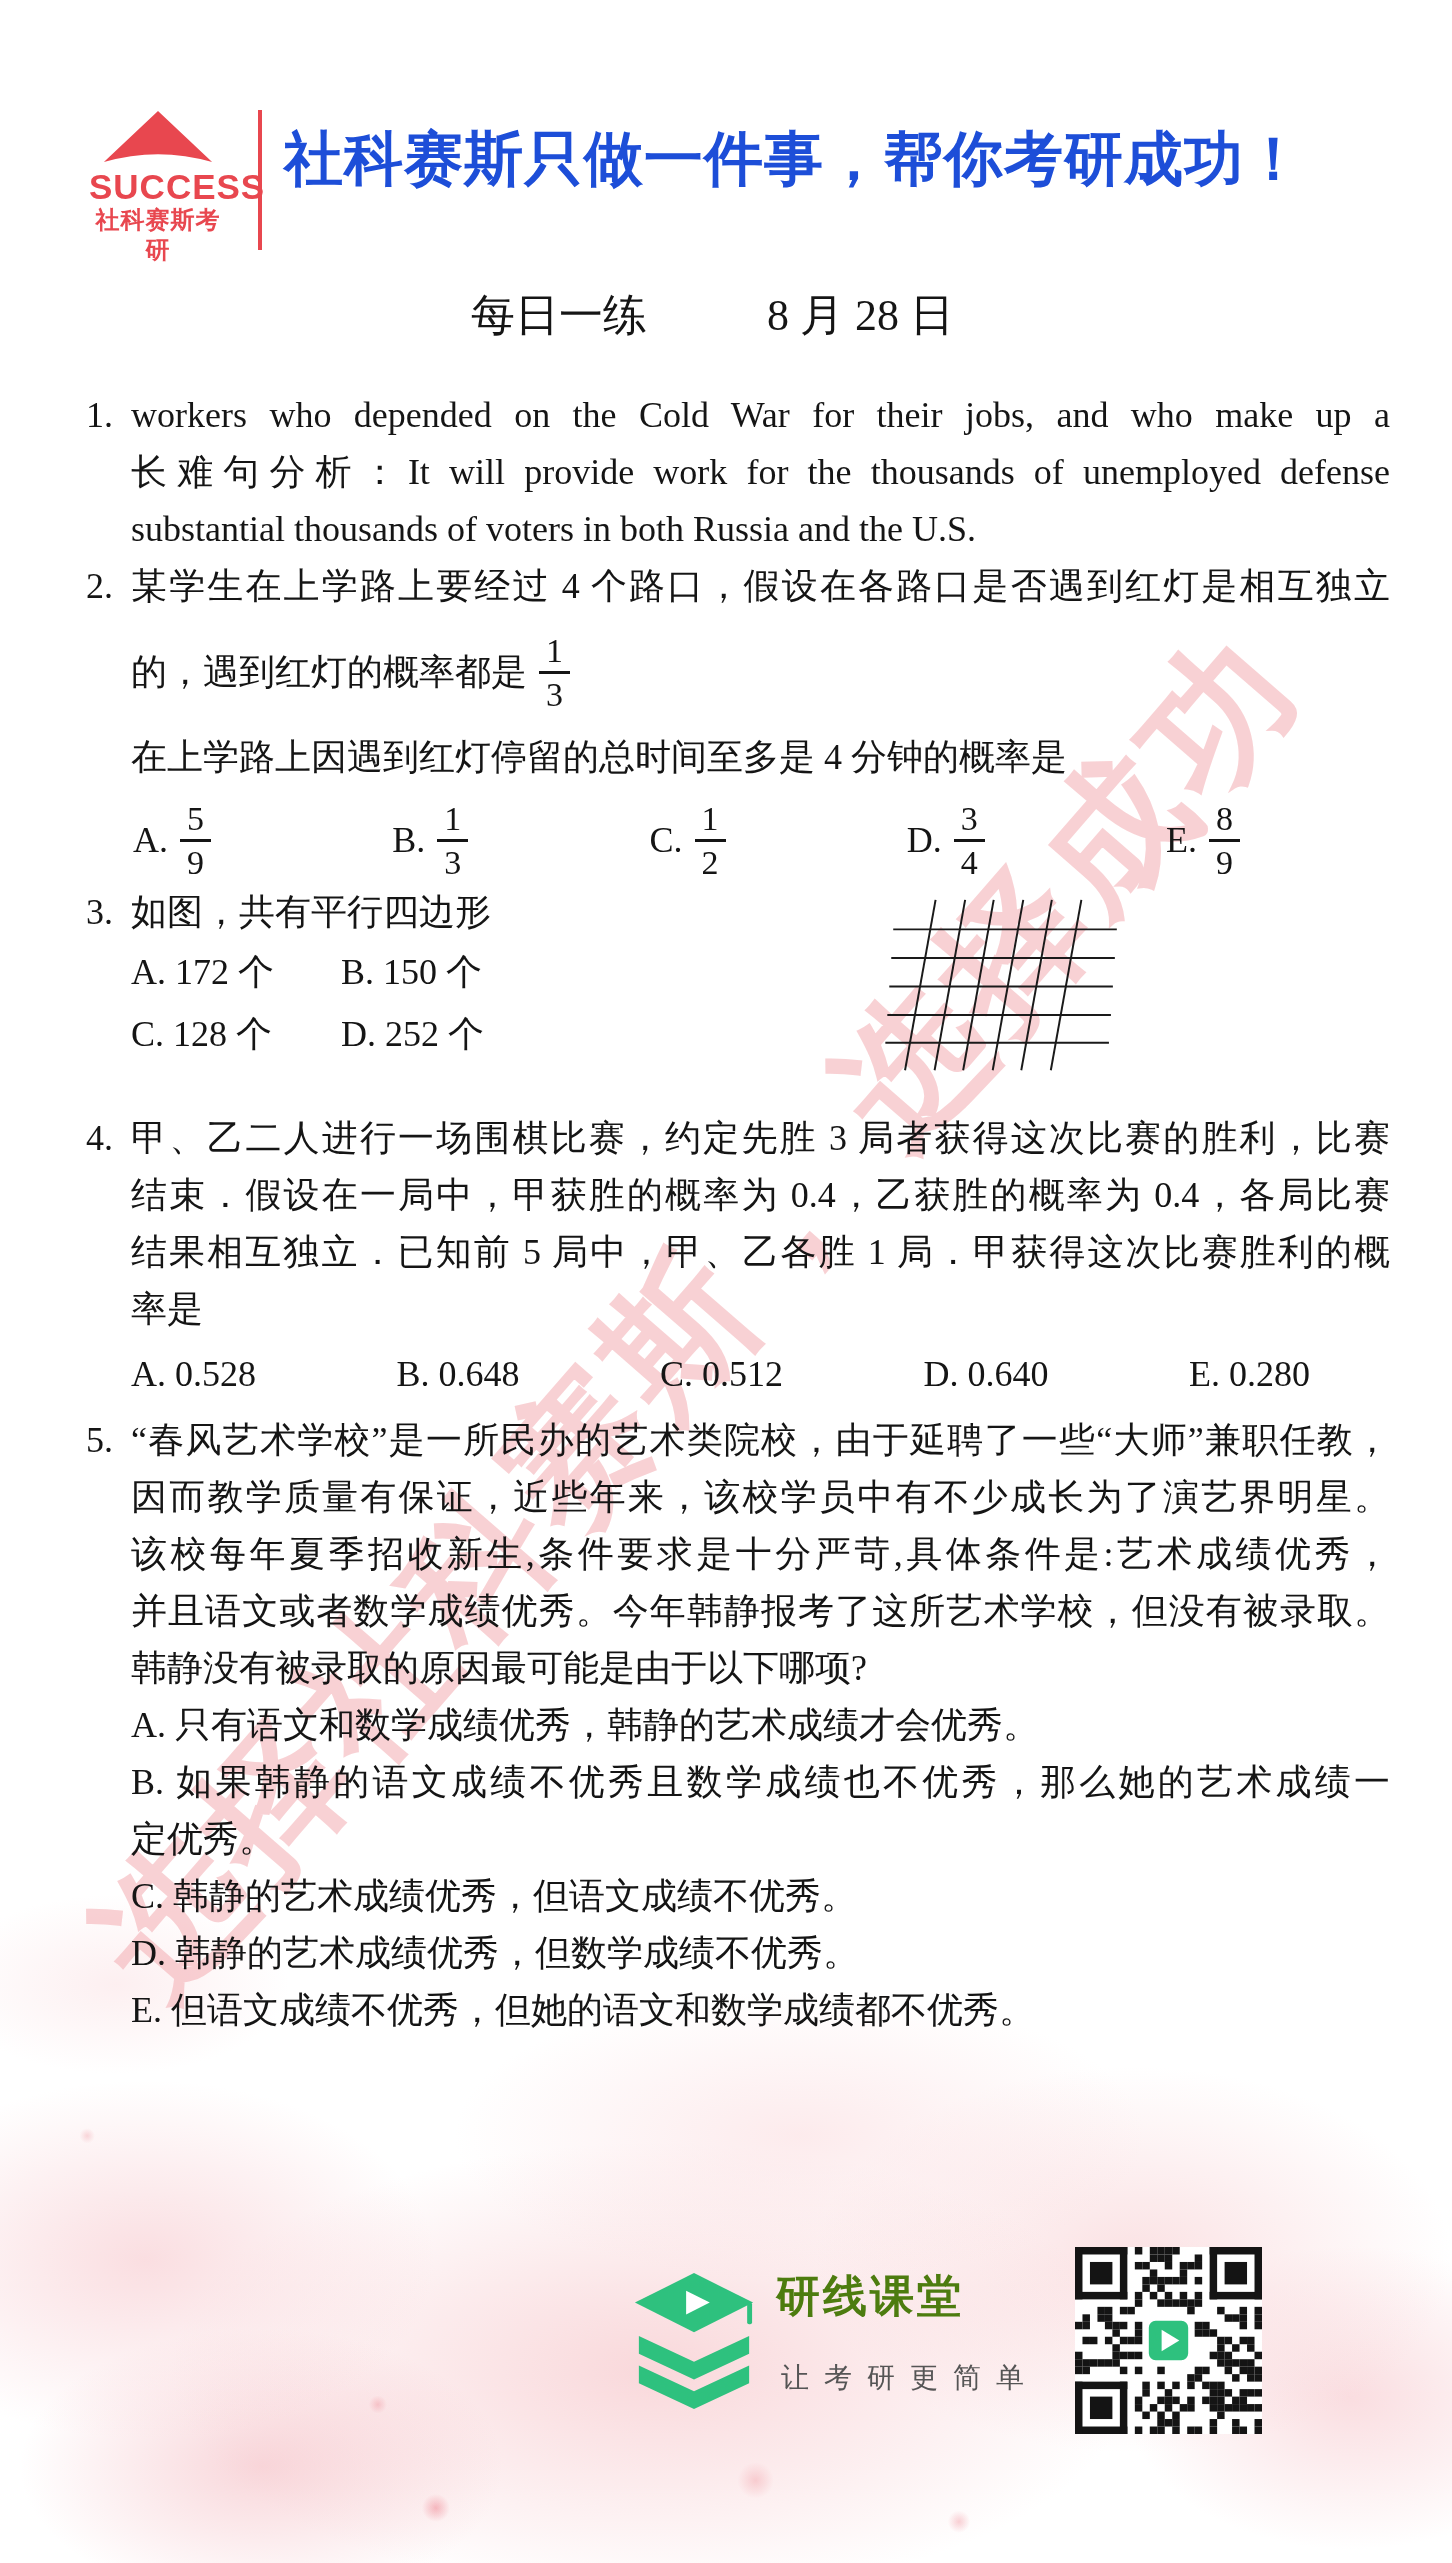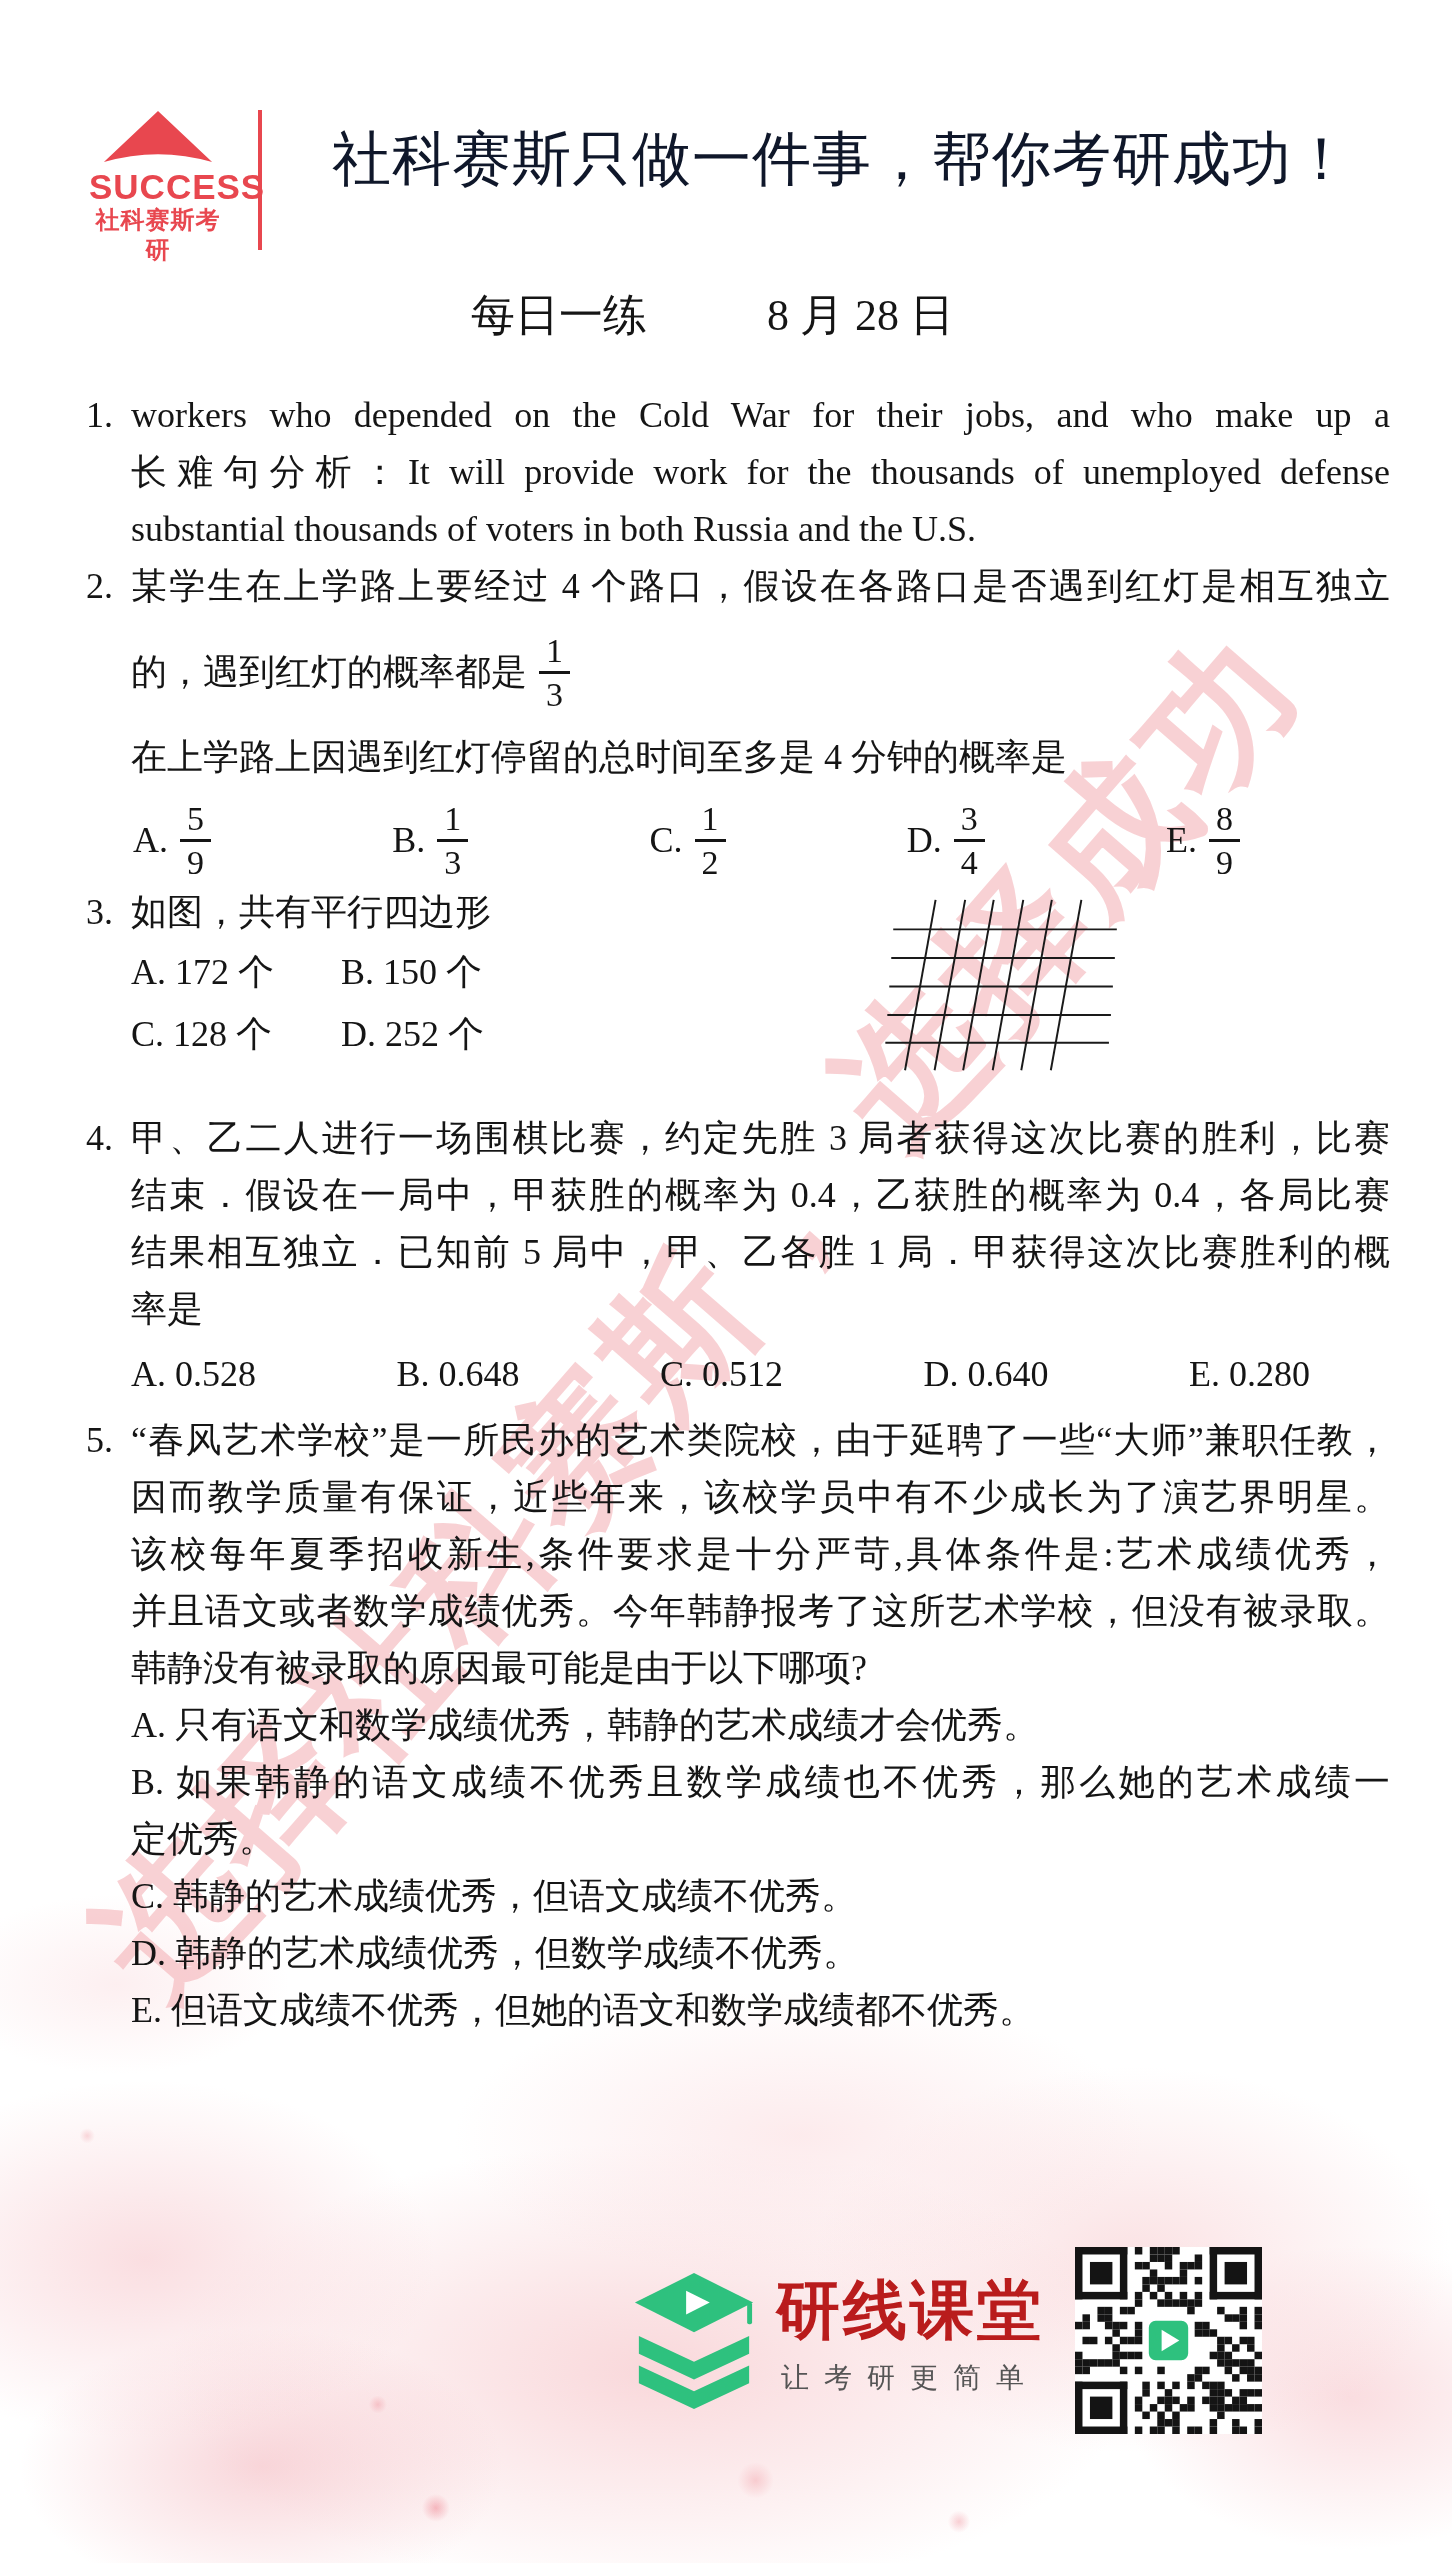--- a/index.html
+++ b/index.html
@@ -9,22 +9,22 @@
     font-family:"Liberation Serif","DejaVu Serif",serif; color:#151515;
   }
   
   .hdr{position:absolute;left:0;top:0;width:100%;height:266px;z-index:3;}
   .logo{position:absolute;left:89px;top:107px;width:138px;text-align:center;color:#e8474f;
         font-family:"Liberation Sans","DejaVu Sans",sans-serif;}
   .logo svg{display:block;margin:0 auto;}
   .logo-en{font-size:35px;font-weight:800;letter-spacing:1px;line-height:37px;}
   .logo-cn{font-size:24px;font-weight:800;line-height:30px;letter-spacing:1px;}
   .hdr-divider{position:absolute;left:258px;top:110px;width:4px;height:140px;background:#e8474f;}
-  .slogan{position:absolute;left:284px;top:120px;font-size:59px;font-weight:400;color:#0f172a;
-          font-family:"Liberation Sans","DejaVu Sans",sans-serif;letter-spacing:1px;white-space:nowrap;margin-left:48px;}
+  .slogan{position:absolute;left:284px;top:120px;font-size:59px;font-weight:700;color:#1d4ed8;
+          font-family:"Liberation Sans","DejaVu Sans",sans-serif;letter-spacing:1px;white-space:nowrap;}
   
   .title{position:absolute;left:471px;top:286px;font-size:44px;z-index:3;white-space:nowrap;}
   .title .gap{display:inline-block;width:120px;}
   
   .q{position:absolute;left:131px;width:1259px;z-index:3;font-size:36px;line-height:57px;}
   .qnum{position:absolute;left:-45px;top:0;}
   .line{white-space:nowrap;}
   .stretch{text-align:justify;text-align-last:justify;white-space:normal;}
   .fracline{display:flex;align-items:center;height:114px;white-space:nowrap;}
   .frac{display:inline-flex;flex-direction:column;align-items:center;margin:0 12px;
@@ -57,21 +57,21 @@
       radial-gradient(ellipse 325px 217px at 93% 76%, rgba(245,188,194,0.50), transparent 70%),
       radial-gradient(circle 20px at 30% 92%, rgba(238,130,142,0.60), transparent 70%),
       radial-gradient(circle 13px at 26% 77%, rgba(240,150,160,0.55), transparent 70%),
       radial-gradient(circle 26px at 52% 88%, rgba(242,160,168,0.50), transparent 70%),
       radial-gradient(circle 11px at 6% 38%,  rgba(243,175,182,0.50), transparent 70%),
       radial-gradient(circle 16px at 66% 94%, rgba(240,150,160,0.45), transparent 70%);
   }
   
   .footer{position:absolute;left:0;top:2239px;width:1453px;height:227px;z-index:3;}
   .f-logo{position:absolute;left:631px;top:32px;}
-  .f-brand{position:absolute;left:776px;top:28px;font-size:64px;font-weight:700;color:#b91c1c;
+  .f-brand{position:absolute;left:776px;top:28px;font-size:44px;font-weight:700;color:#4d7c0f;
            font-family:"Liberation Sans","DejaVu Sans",sans-serif;letter-spacing:3px;}
   .f-tag{position:absolute;left:781px;top:120px;font-size:28px;color:#555;
          font-family:"Liberation Sans","DejaVu Sans",sans-serif;letter-spacing:15px;}
   .qr{position:absolute;left:1075px;top:8px;width:187px;height:187px;}
 </style>
 </head>
 <body>
 
 <div class="page">
 

